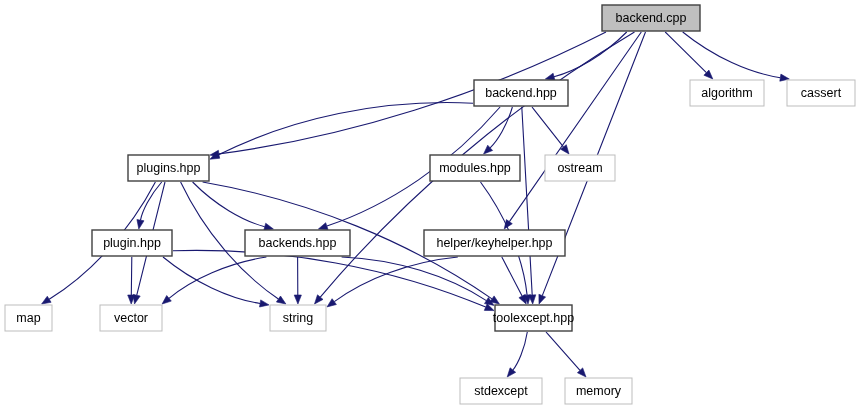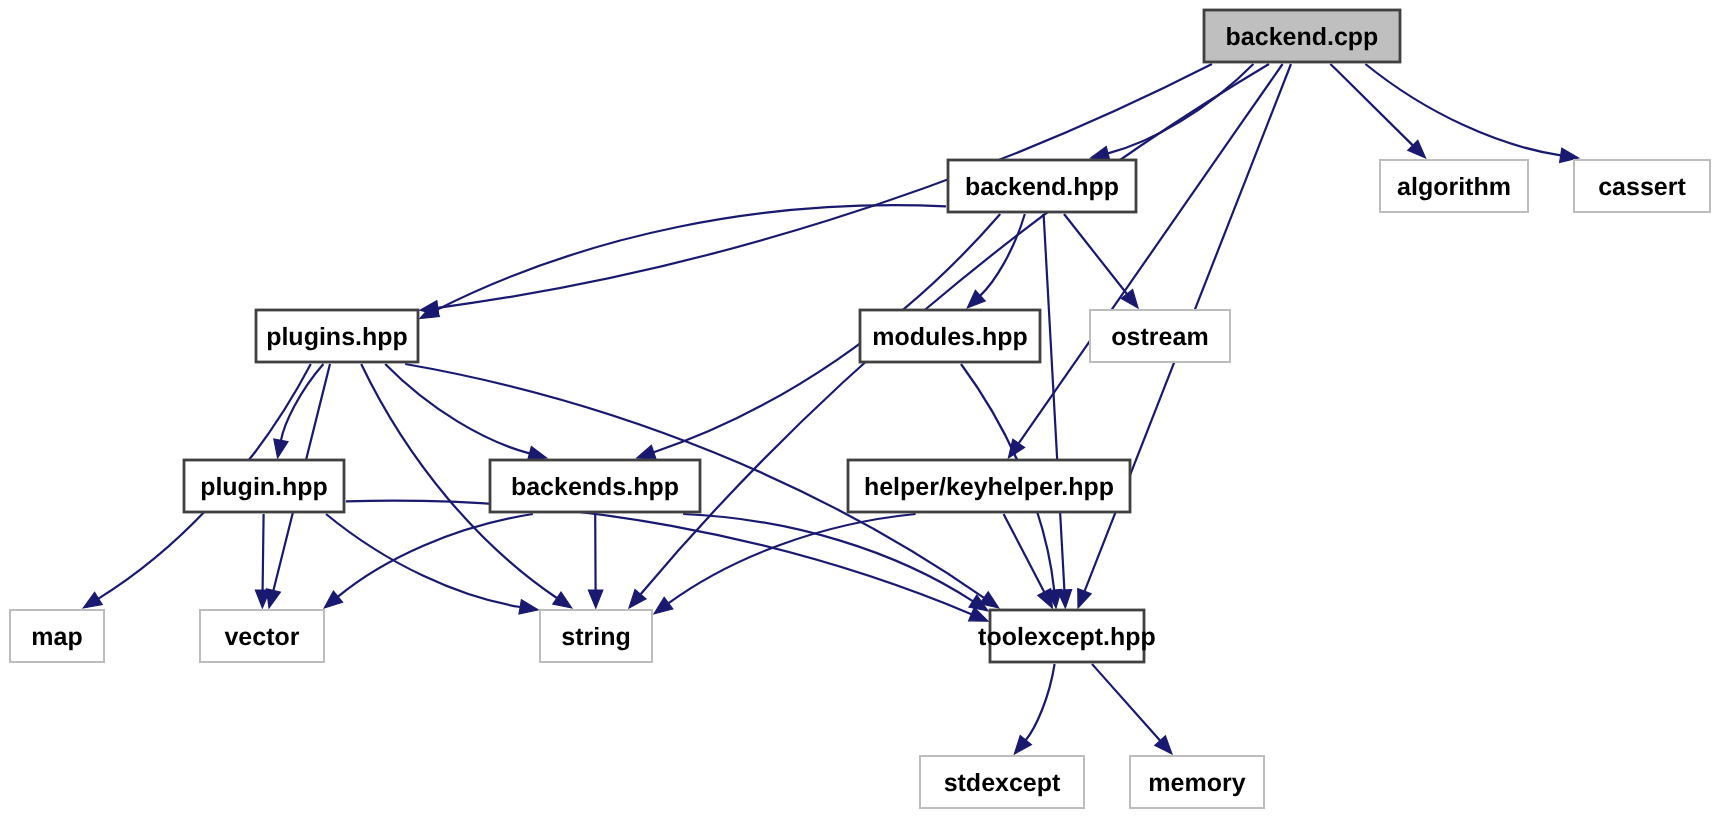--- a/index.html
+++ b/index.html
@@ -10,21 +10,20 @@
   body {
     width: 859px;
     height: 411px;
     font-family: "Liberation Sans", sans-serif;
     overflow: hidden;
   }
   #graph-root {
     position: relative;
     width: 859px;
     height: 411px;
-    font-weight: bold;
   }
   svg#dep-graph {
     display: block;
     width: 859px;
     height: 411px;
   }
   .edge-path {
     fill: none;
     stroke: #191970;
     stroke-width: 1.1px;

